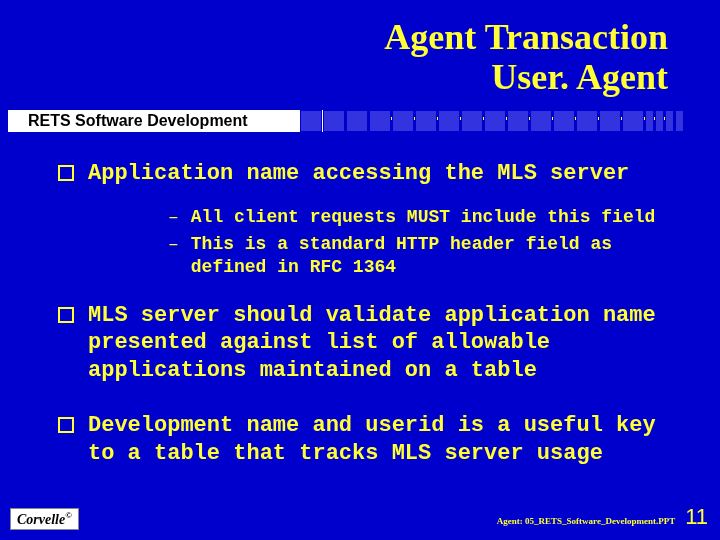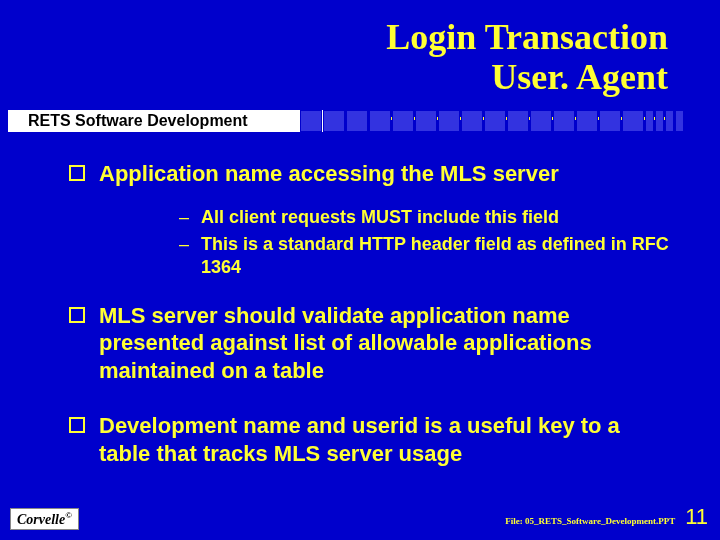--- a/index.html
+++ b/index.html
@@ -56,23 +56,24 @@
   .pattern div {
     border: 1px solid #0000cc;
     background: #3333e0;
     margin-right: 1px;
   }
   .pattern .sq { width: 20px; height: 20px; }
   .pattern .th { width: 7px; height: 20px; }
   .content {
     position: absolute;
     top: 160px;
-    left: 69px;
+    left: 58px;
     right: 50px;
     color: #ffff33;
+    font-family: Liberation Mono, monospace;
   }
   .item {
     display: flex;
     align-items: flex-start;
     margin-bottom: 18px;
   }
   .bullet-sq {
     width: 12px;
     height: 12px;
     border: 2px solid #ffff33;
@@ -137,21 +138,21 @@
     font-family: Liberation Sans, sans-serif;
     font-size: 22px;
   }
 </style>
 </head>
 <body>
 
 <div class="slide">
 
   <div class="title">
-    <span>Login Transaction</span><br>
+    <span>Agent Transaction</span><br>
     <span class="underline">User. Agent</span>
   </div>
 
   <div class="deck-label">RETS Software Development</div>
 
   <div class="pattern">
     <div class="sq"></div>
       <div class="sq"></div>
       <div class="sq"></div>
       <div class="sq"></div>
@@ -201,17 +202,17 @@
       <div class="item-text">Development name and userid is a useful key to a table that tracks MLS server usage</div>
     </div>
 
   </div>
 
   <div class="logo">
     <span>Corvelle</span><sup>©</sup>
   </div>
 
   <div class="footer">
-    <span class="file-label">File: 05_RETS_Software_Development.PPT</span>
+    <span class="file-label">Agent: 05_RETS_Software_Development.PPT</span>
     <span class="page-num">11</span>
   </div>
 
 </div>
 
 </body></html>

